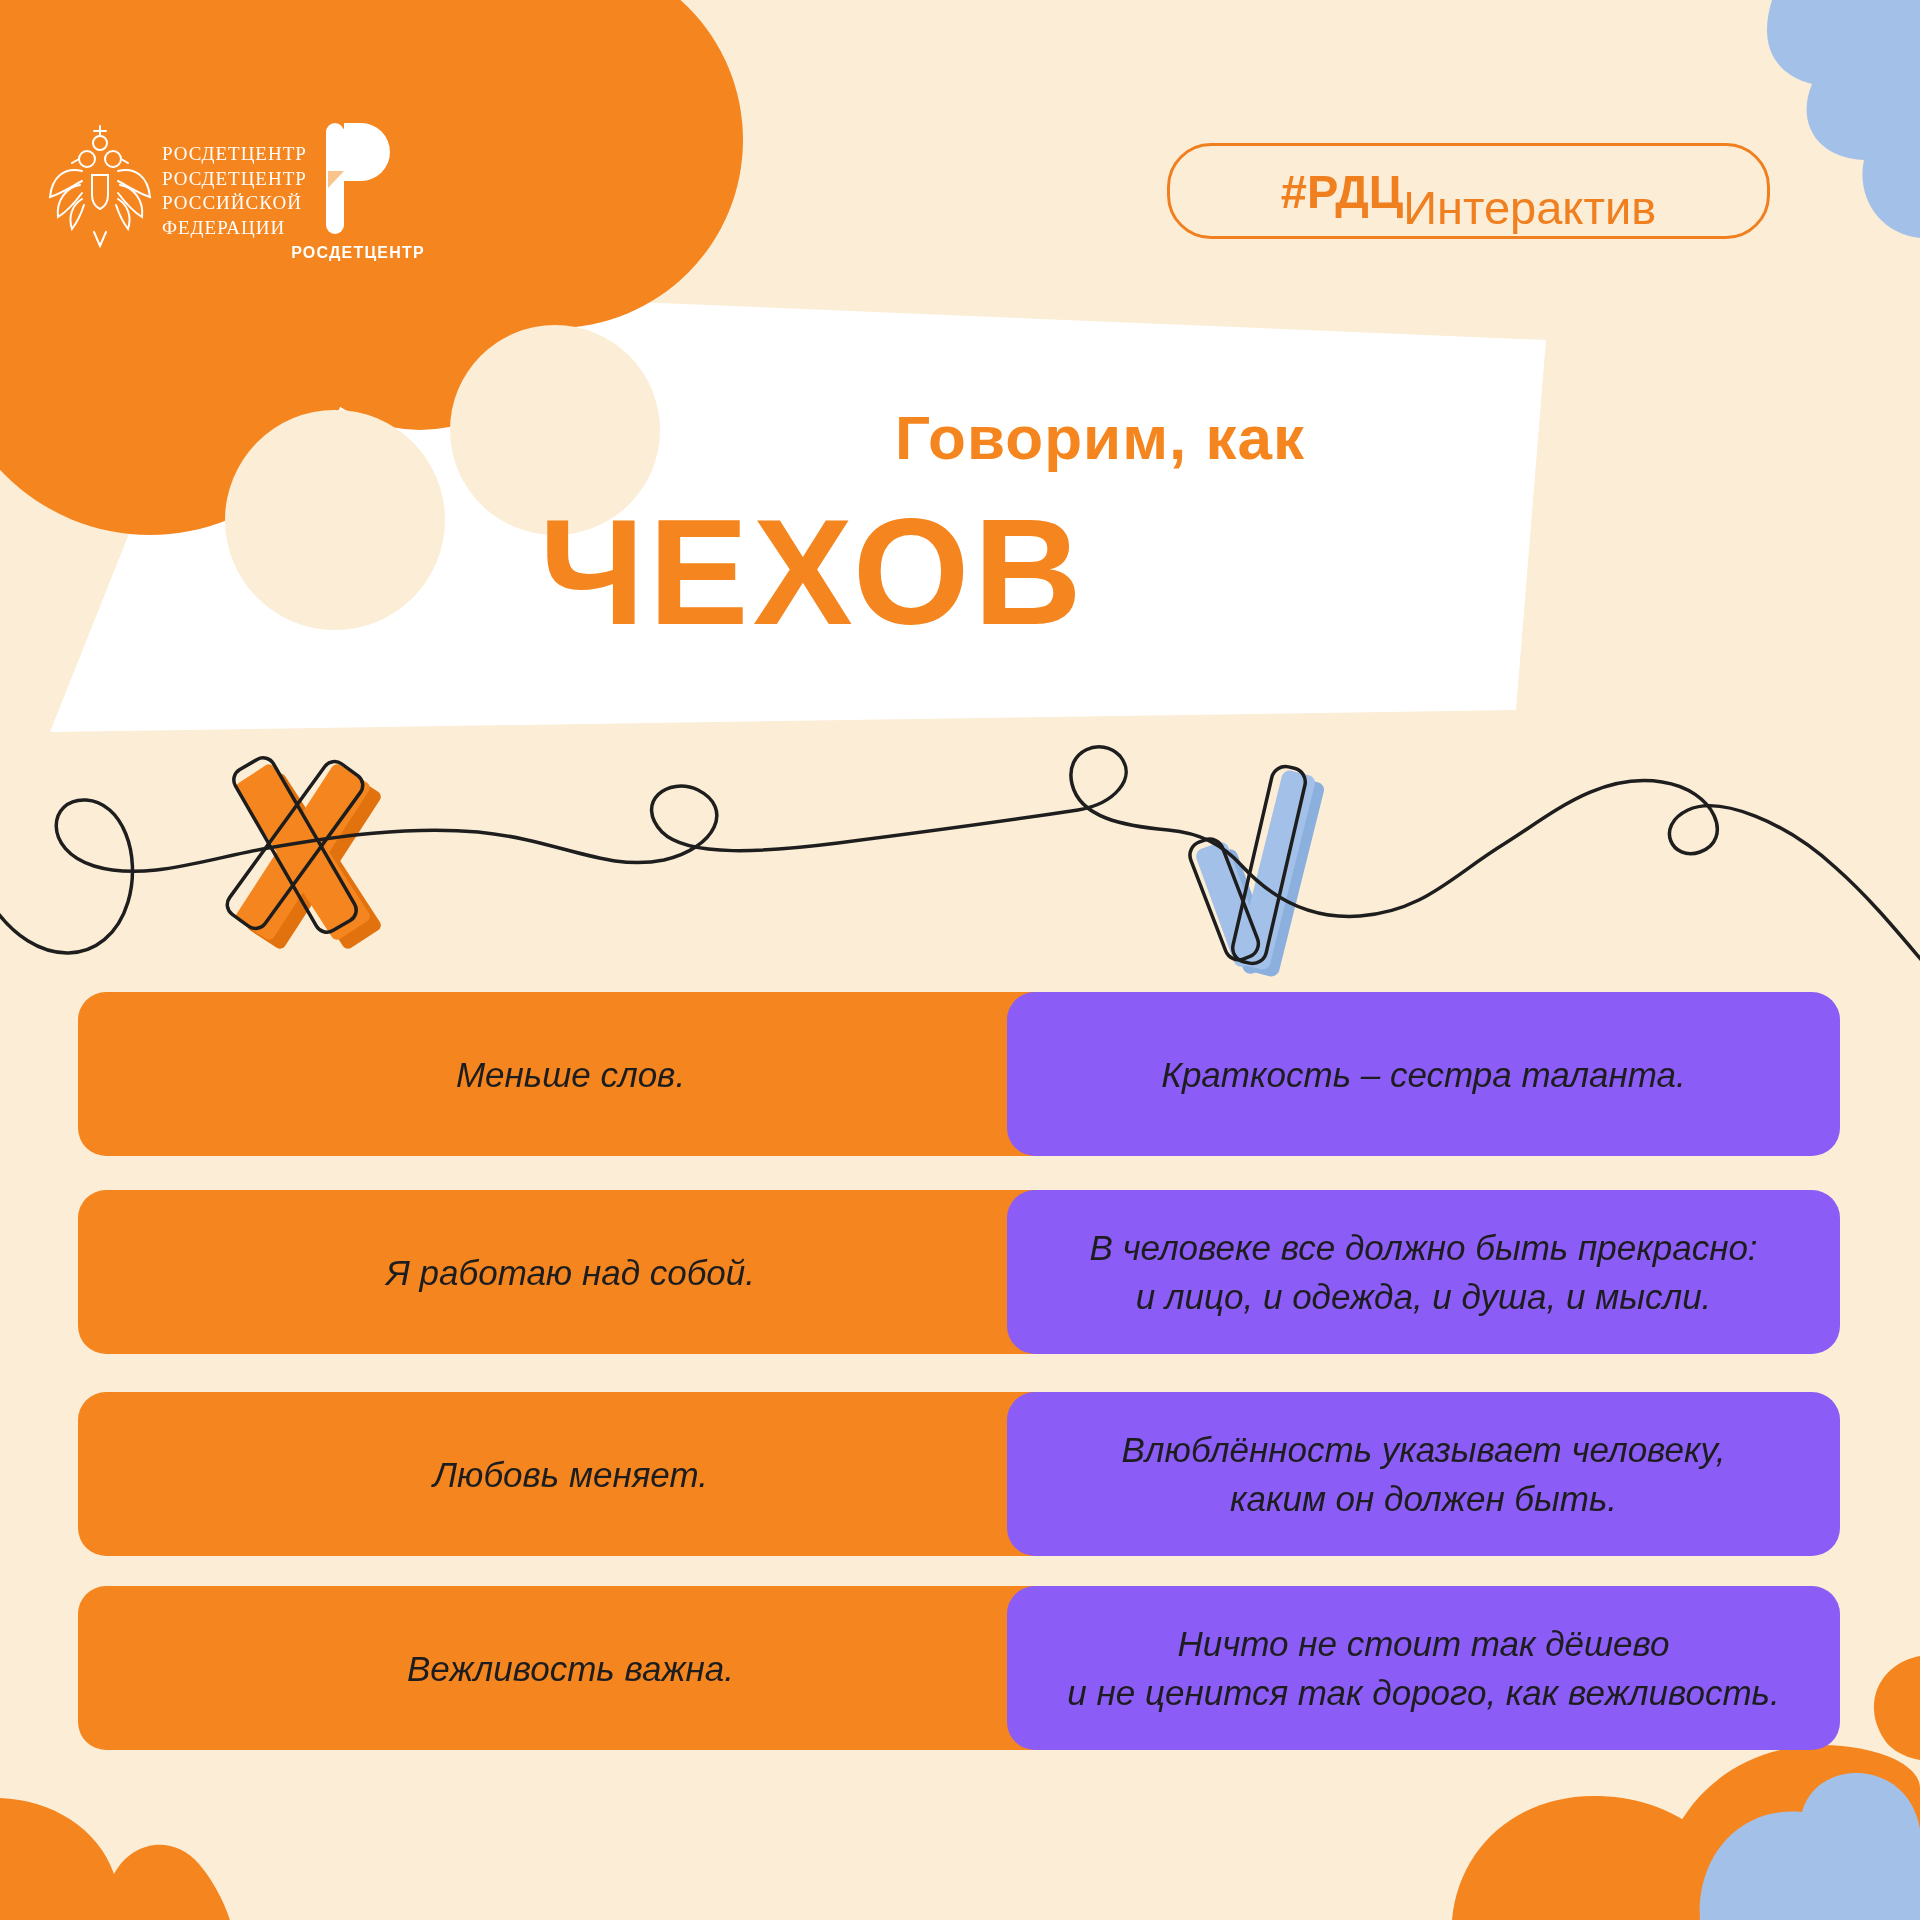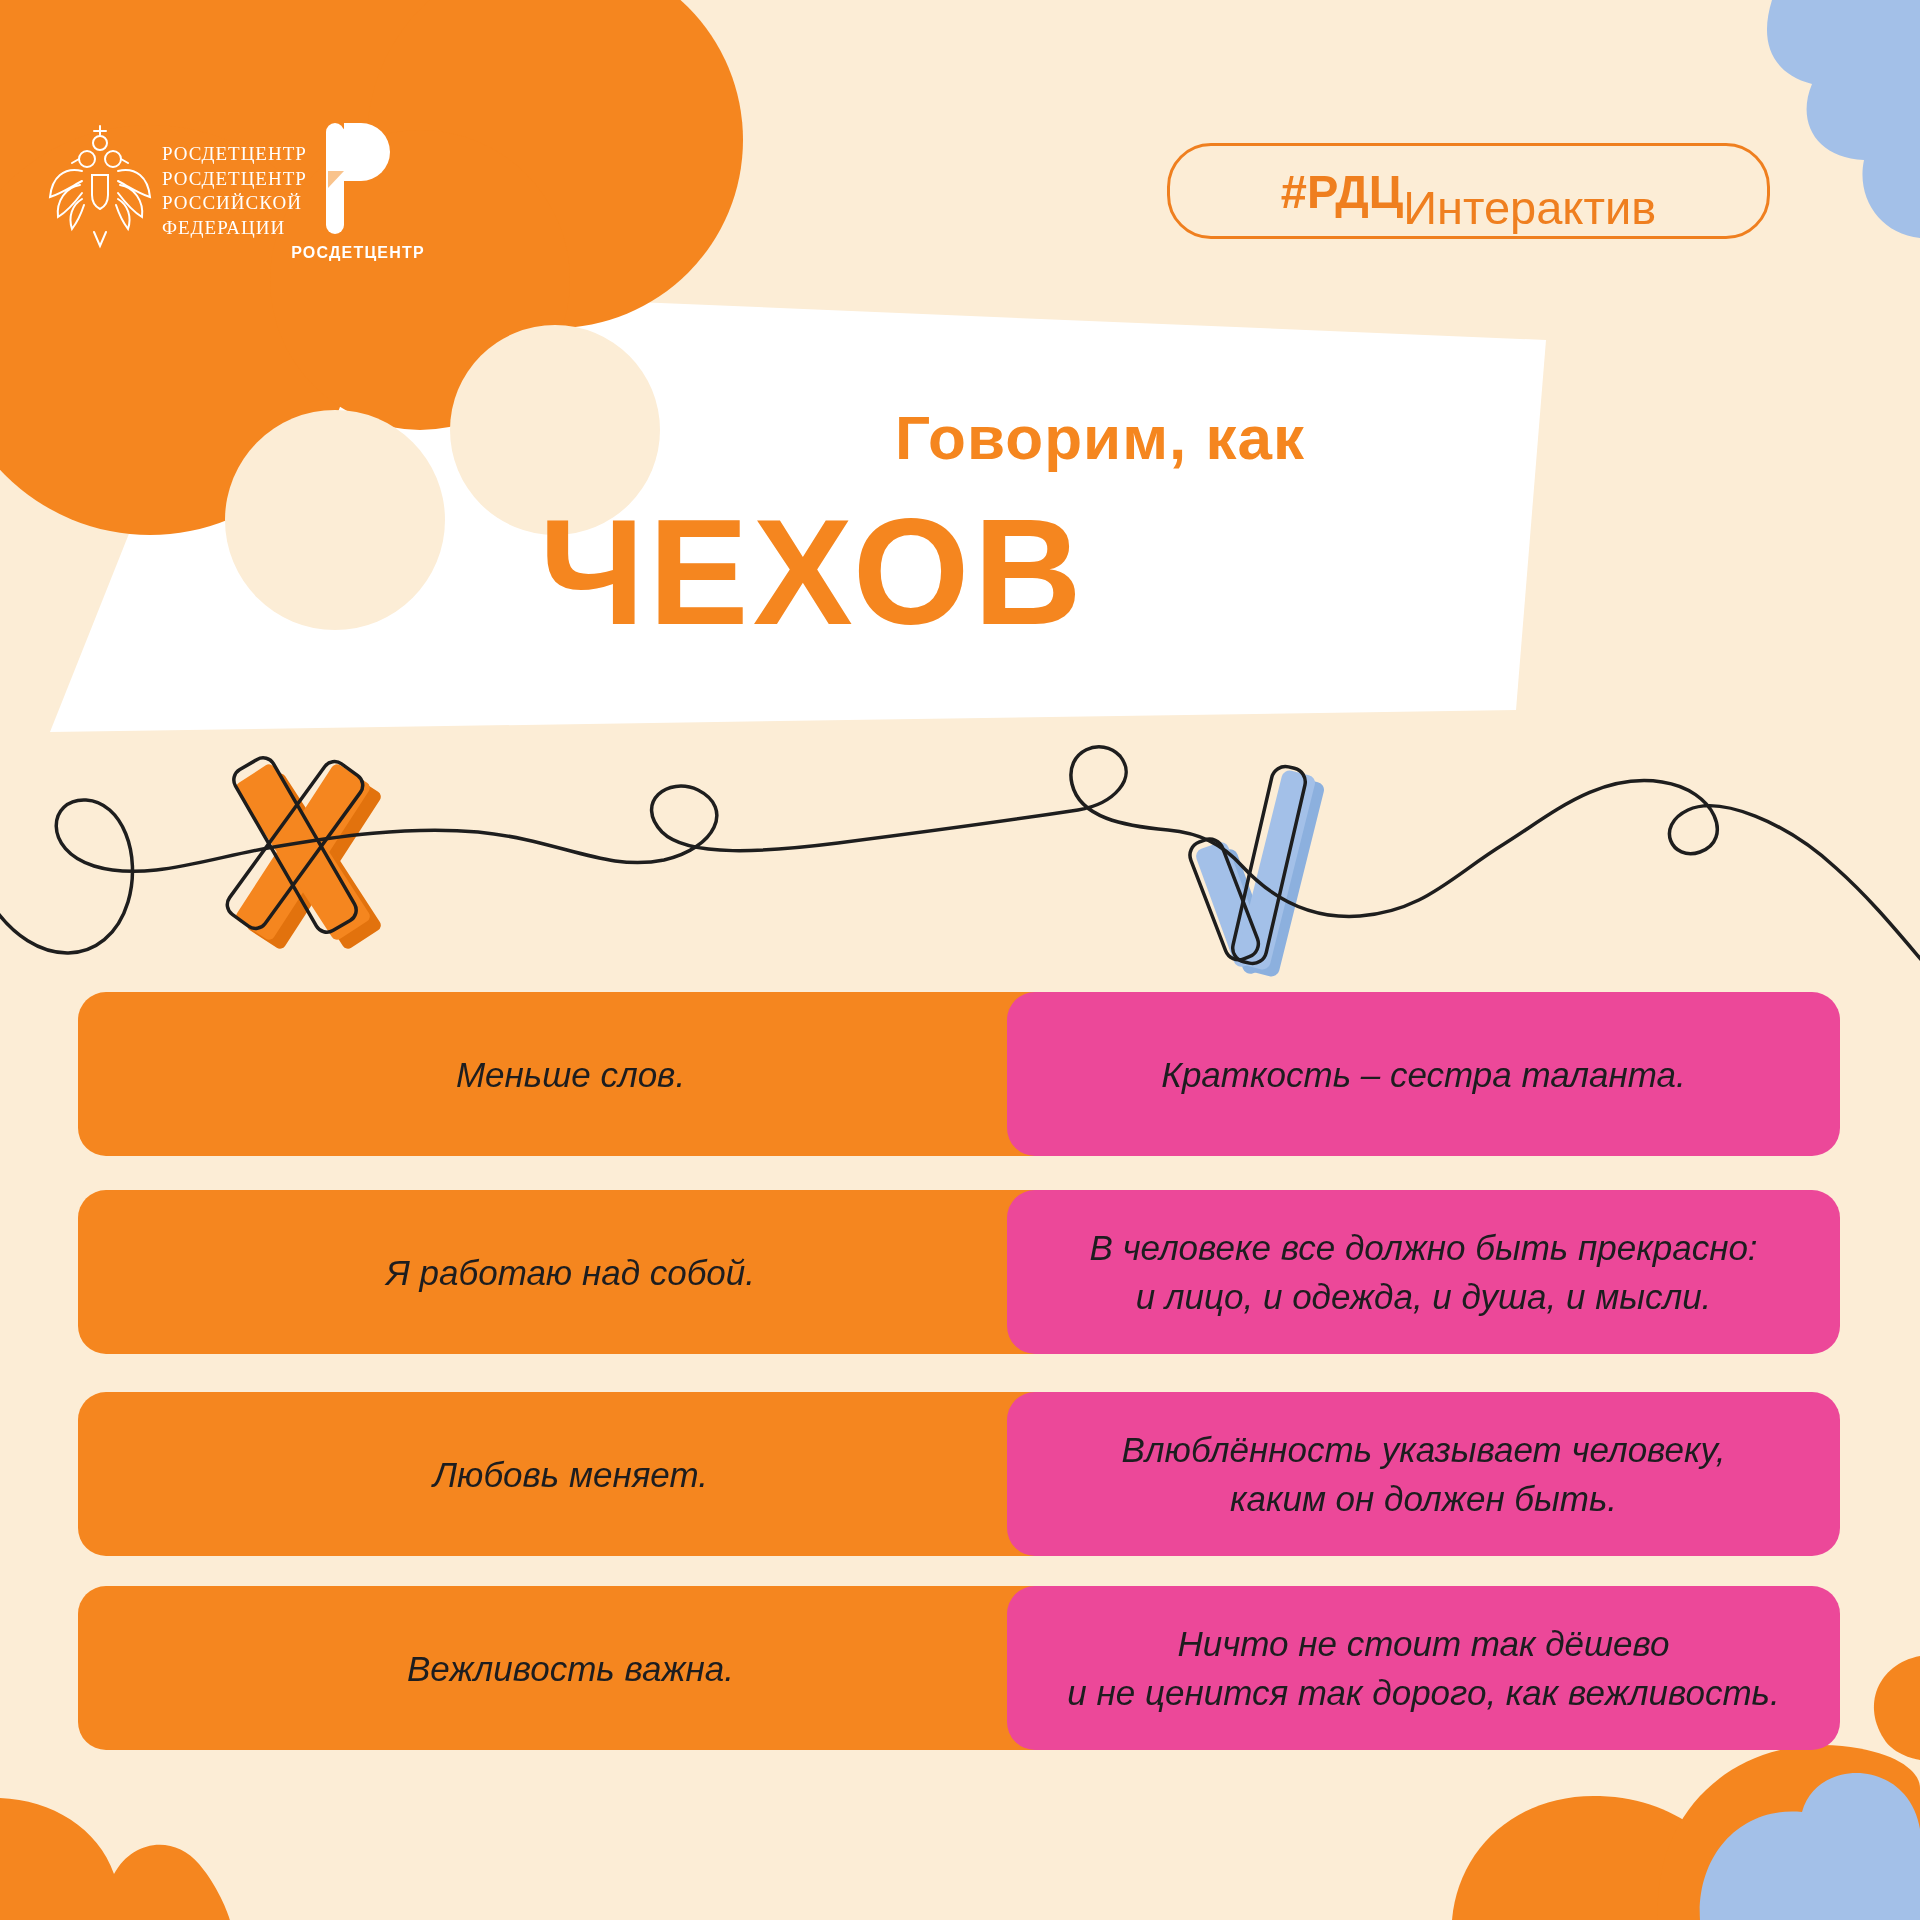--- a/index.html
+++ b/index.html
@@ -54,21 +54,21 @@
   .divider { left:0; top:730px; width:1920px; height:300px; }
 
   
   .card {
     position:absolute; z-index:3; height:164px; border-radius:28px;
     display:flex; align-items:center; justify-content:center; text-align:center;
     font-style:italic; font-weight:500; font-size:35px; line-height:1.4;
     color:#1D1D1F; white-space:pre-line; padding:0 40px; box-sizing:border-box;
   }
   .card.wrong { left:78px;  width:985px; background:#F5861F; }
-  .card.right { left:1007px; width:833px; background:#ec4899; }
+  .card.right { left:1007px; width:833px; background:#8b5cf6; }
   .row1 { top:992px; } .row2 { top:1190px; } .row3 { top:1392px; } .row4 { top:1586px; }
 </style>
 </head>
 <body>
 
 <div class="canvas">
 
   <div class="banner"></div>
 
   <svg class="decor" viewBox="0 0 1920 1920">

